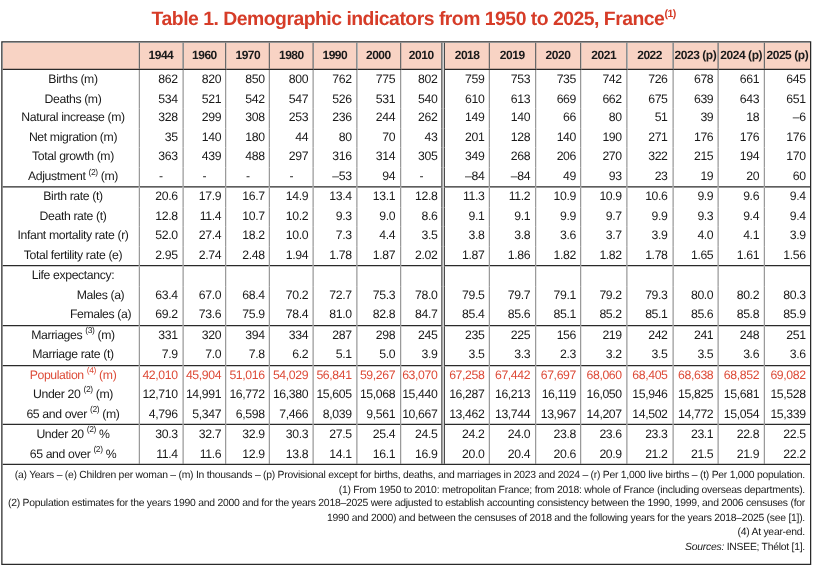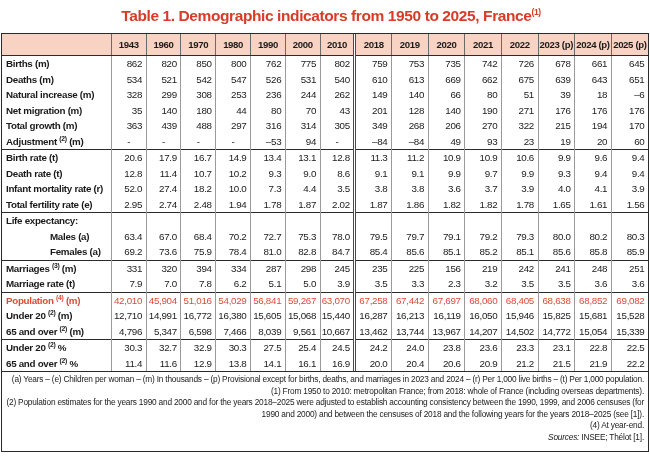--- a/index.html
+++ b/index.html
@@ -25,21 +25,21 @@
   thead th{
     background:#f8d3c4;font-weight:700;font-size:9.6px;height:21px;
     border-left:1px solid #6a6a6a;border-bottom:1.3px solid #2a2a2a;
     text-align:center;padding:0;letter-spacing:-0.35px;white-space:nowrap;overflow:hidden;
   }
   thead th.lab{border-left:none;}
   tbody td{
     font-size:9.8px;height:15.5px;padding:0;letter-spacing:-0.3px;
     border-left:1px solid #9a9a9a;white-space:nowrap;overflow:hidden;
   }
-  tbody td.lab{text-align:left;padding-left:4px;border-left:none;font-weight:bold;}
+  tbody td.lab{text-align:center;padding-left:4px;border-left:none;}
   tbody td.num{text-align:right;padding-right:3.5px;}
   tbody td.dash{text-align:center;padding-right:0;}
   tr.sep td{border-top:1.2px solid #2a2a2a;}
   .gap{border-left:3px double #4a4a4a !important;}
   .red{color:#dd4b38;}
   sup{font-size:6.8px;vertical-align:super;line-height:0;}
   .ind{padding-left:48px !important;}
   .notes{
     flex:1;border-top:1.3px solid #2a2a2a;
     font-size:8.3px;line-height:11.5px;letter-spacing:-0.2px;
@@ -69,21 +69,21 @@
         <col class="c-new">
         <col class="c-new">
         <col class="c-new">
         <col class="c-new">
         <col class="c-new">
         <col class="c-new">
       </colgroup>
       <thead>
         <tr>
           <th class="lab"></th>
-          <th>1943</th>
+          <th>1944</th>
           <th>1960</th>
           <th>1970</th>
           <th>1980</th>
           <th>1990</th>
           <th>2000</th>
           <th>2010</th>
           <th class="gap">2018</th>
           <th>2019</th>
           <th>2020</th>
           <th>2021</th>

